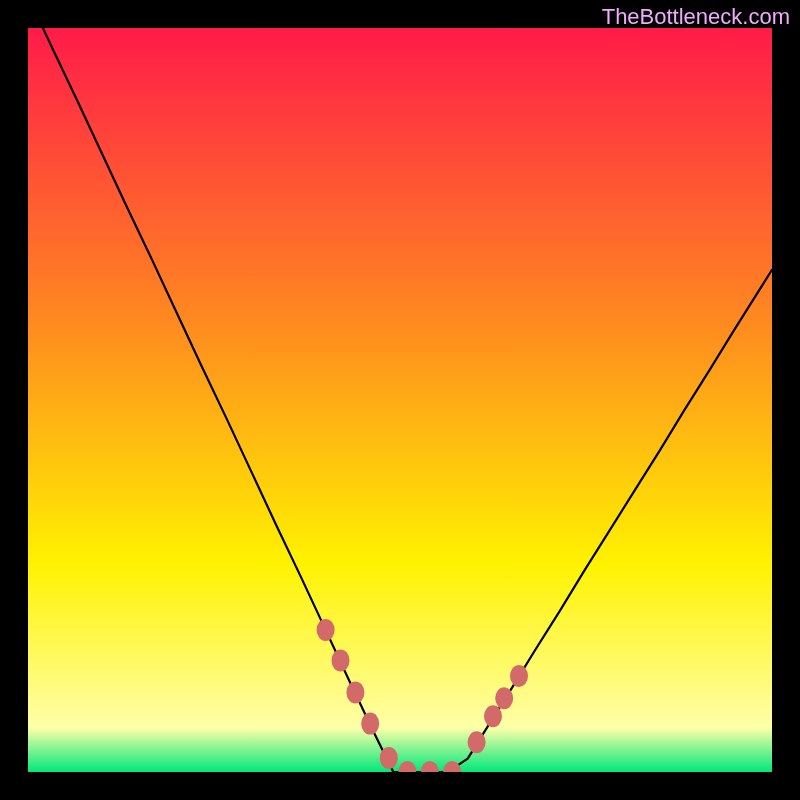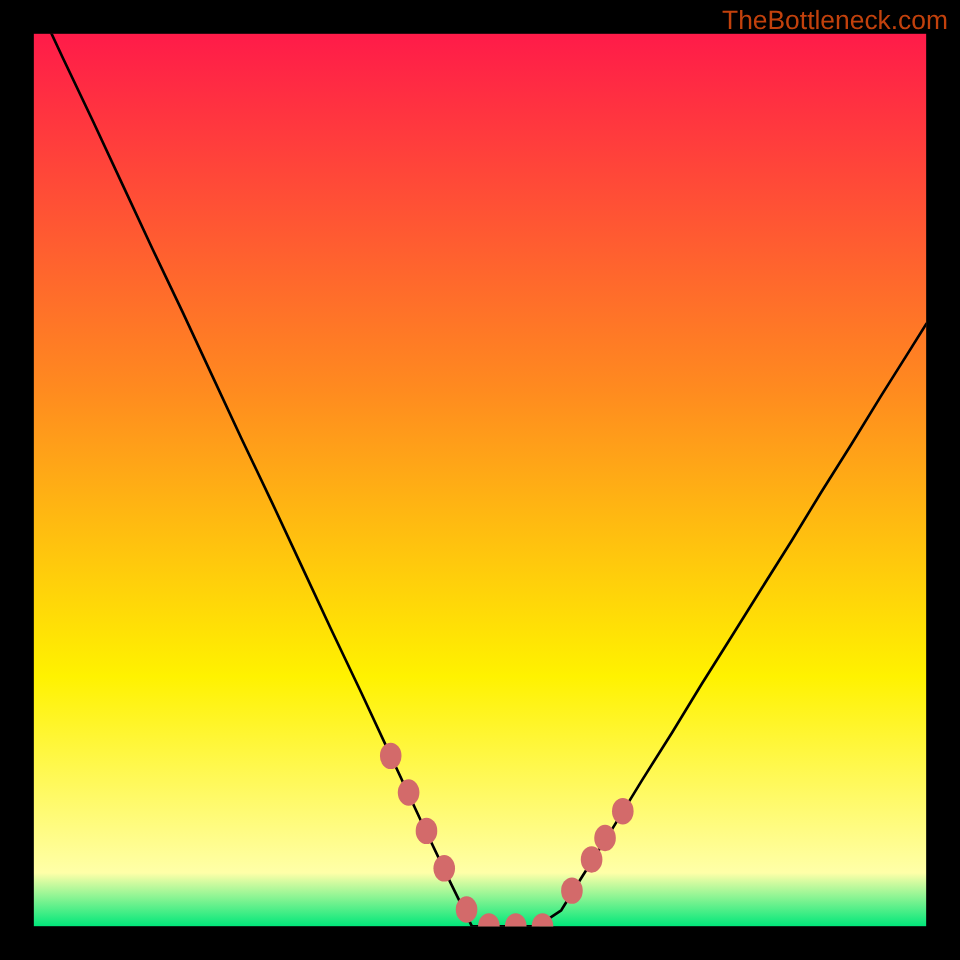--- a/index.html
+++ b/index.html
@@ -25,21 +25,21 @@
     width: 744px;
     height: 744px;
   }
   .watermark {
     position: absolute;
     top: 4px;
     right: 10px;
     font-family: Arial, Helvetica, sans-serif;
     font-size: 22px;
     font-weight: 500;
-    color: #c2410c;
+    color: #f0abfc;
   }
 </style>
 </head>
 <body>
 
 <div class="frame">
   <svg class="plot" viewBox="0 0 744 744" preserveAspectRatio="none">
     <defs>
       <linearGradient id="bg-grad" x1="0" y1="0" x2="0" y2="1">
         <stop id="g0" offset="0" stop-color="#ff1b49"></stop>

